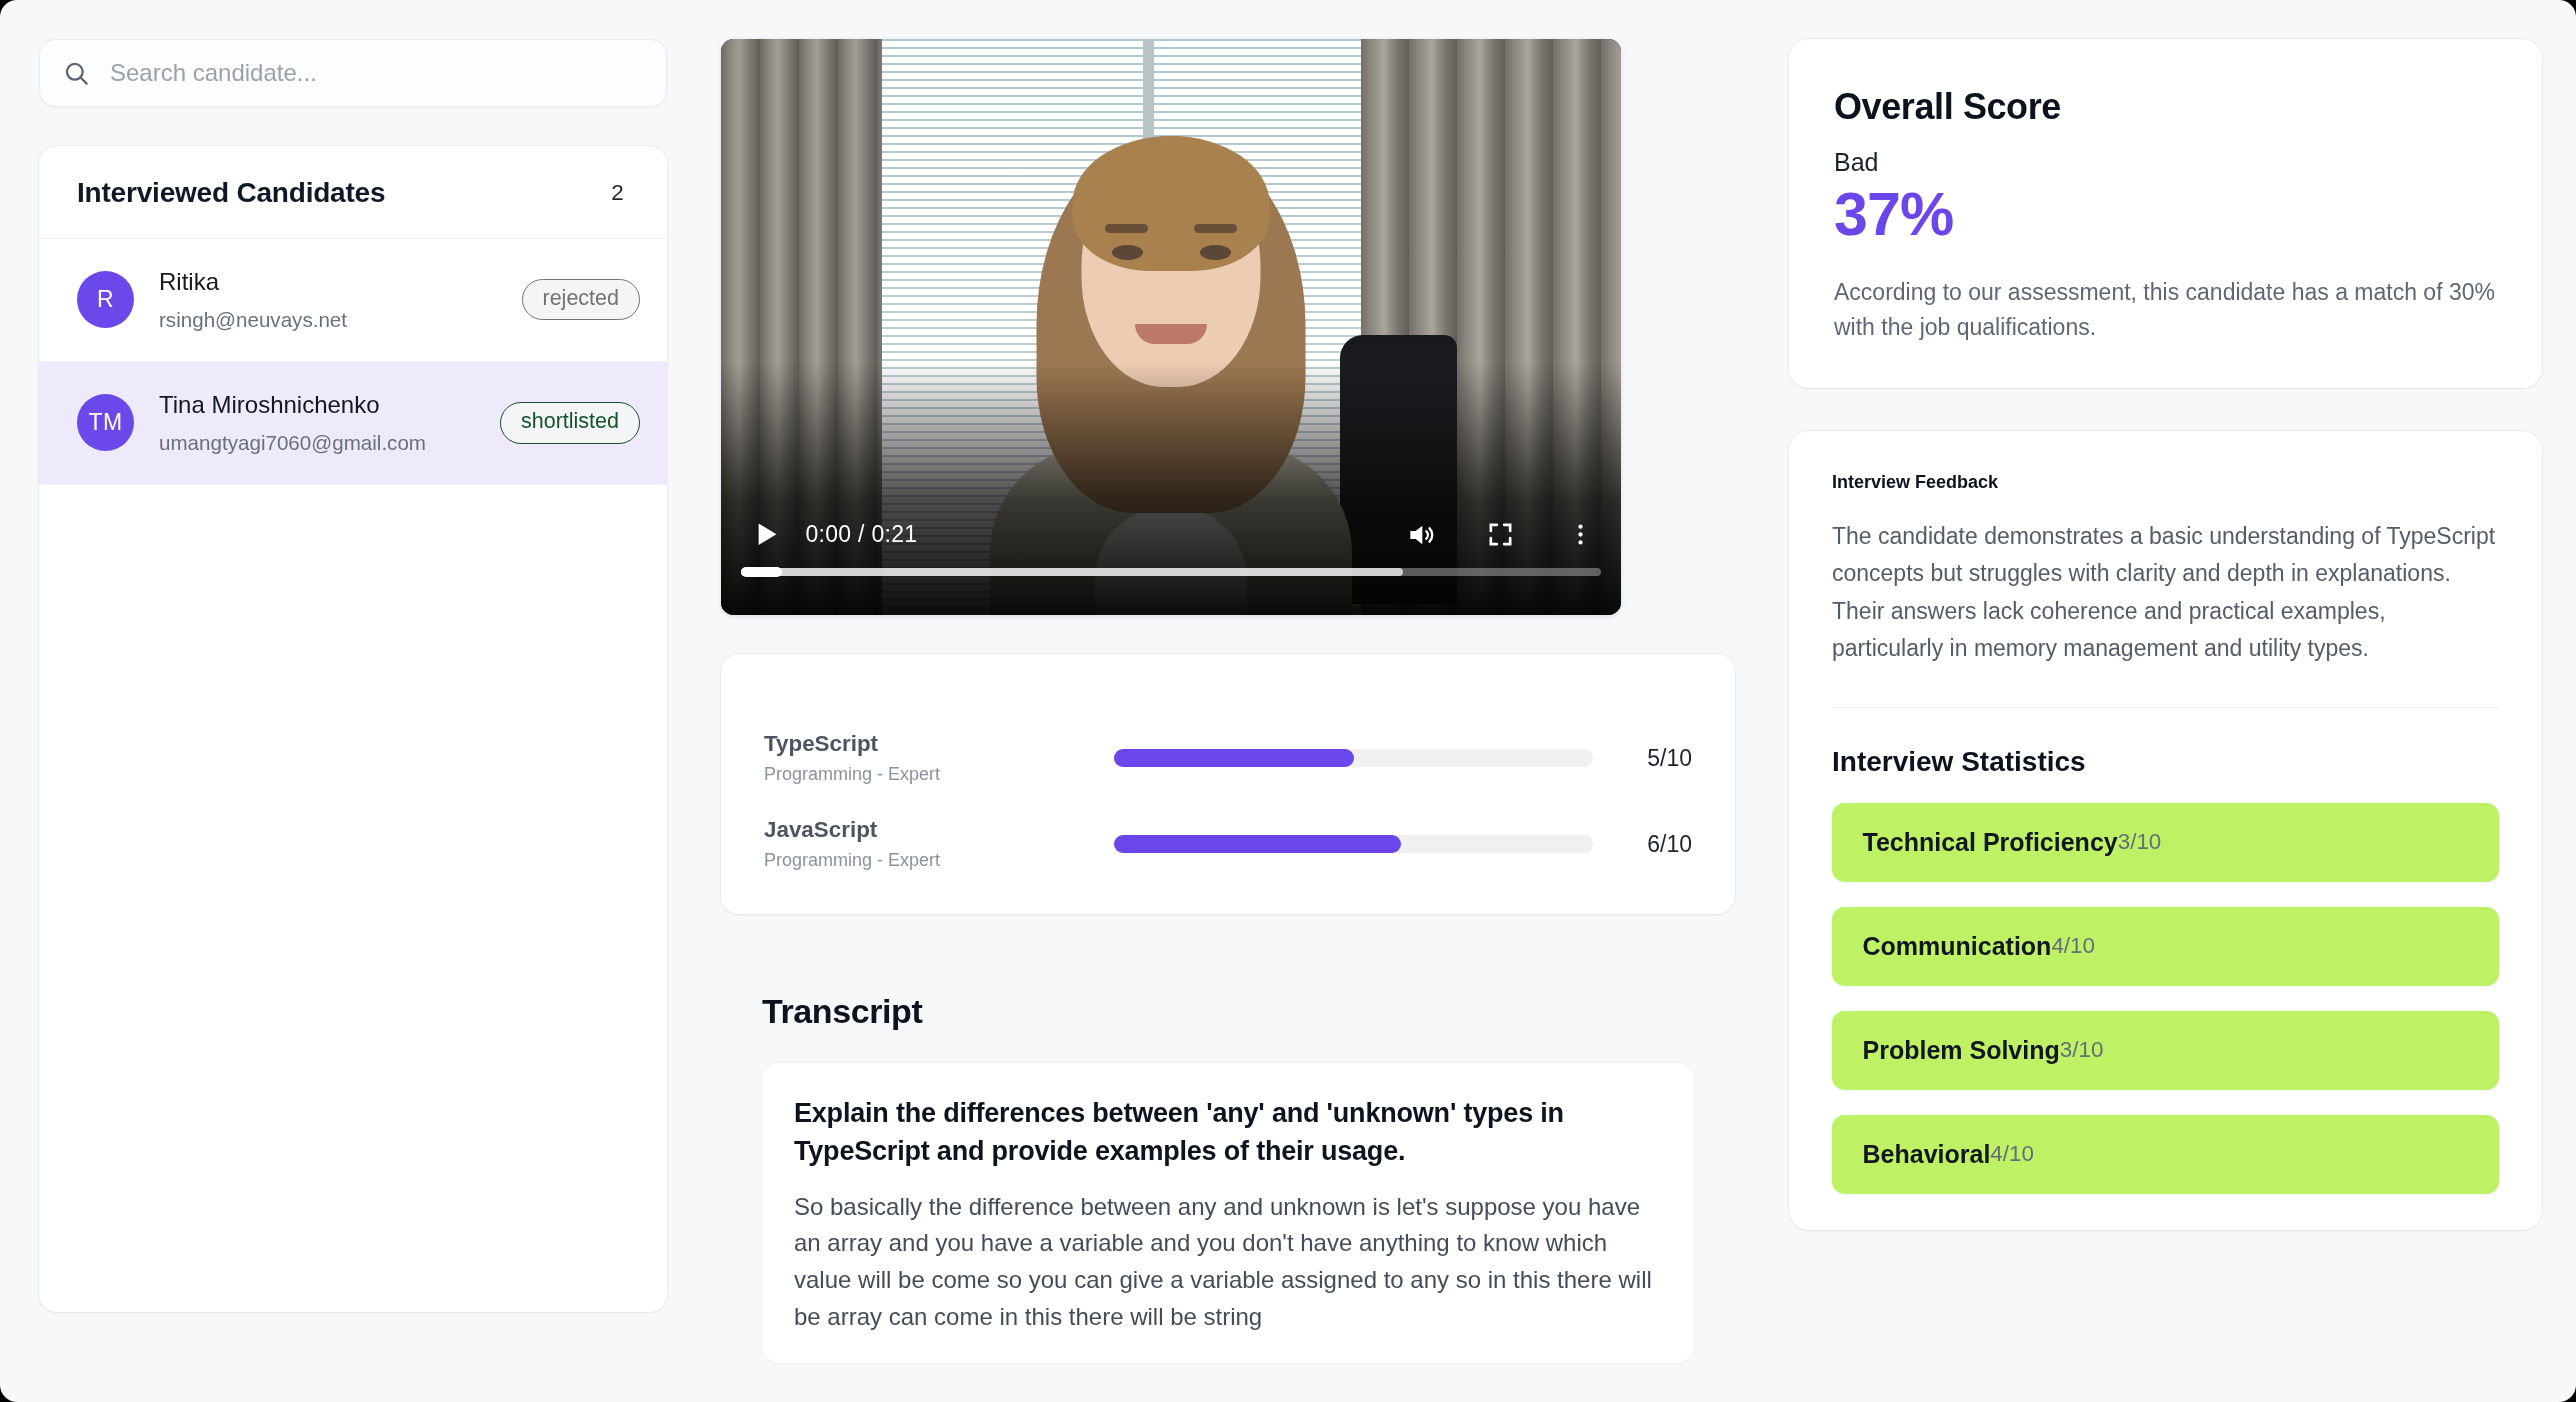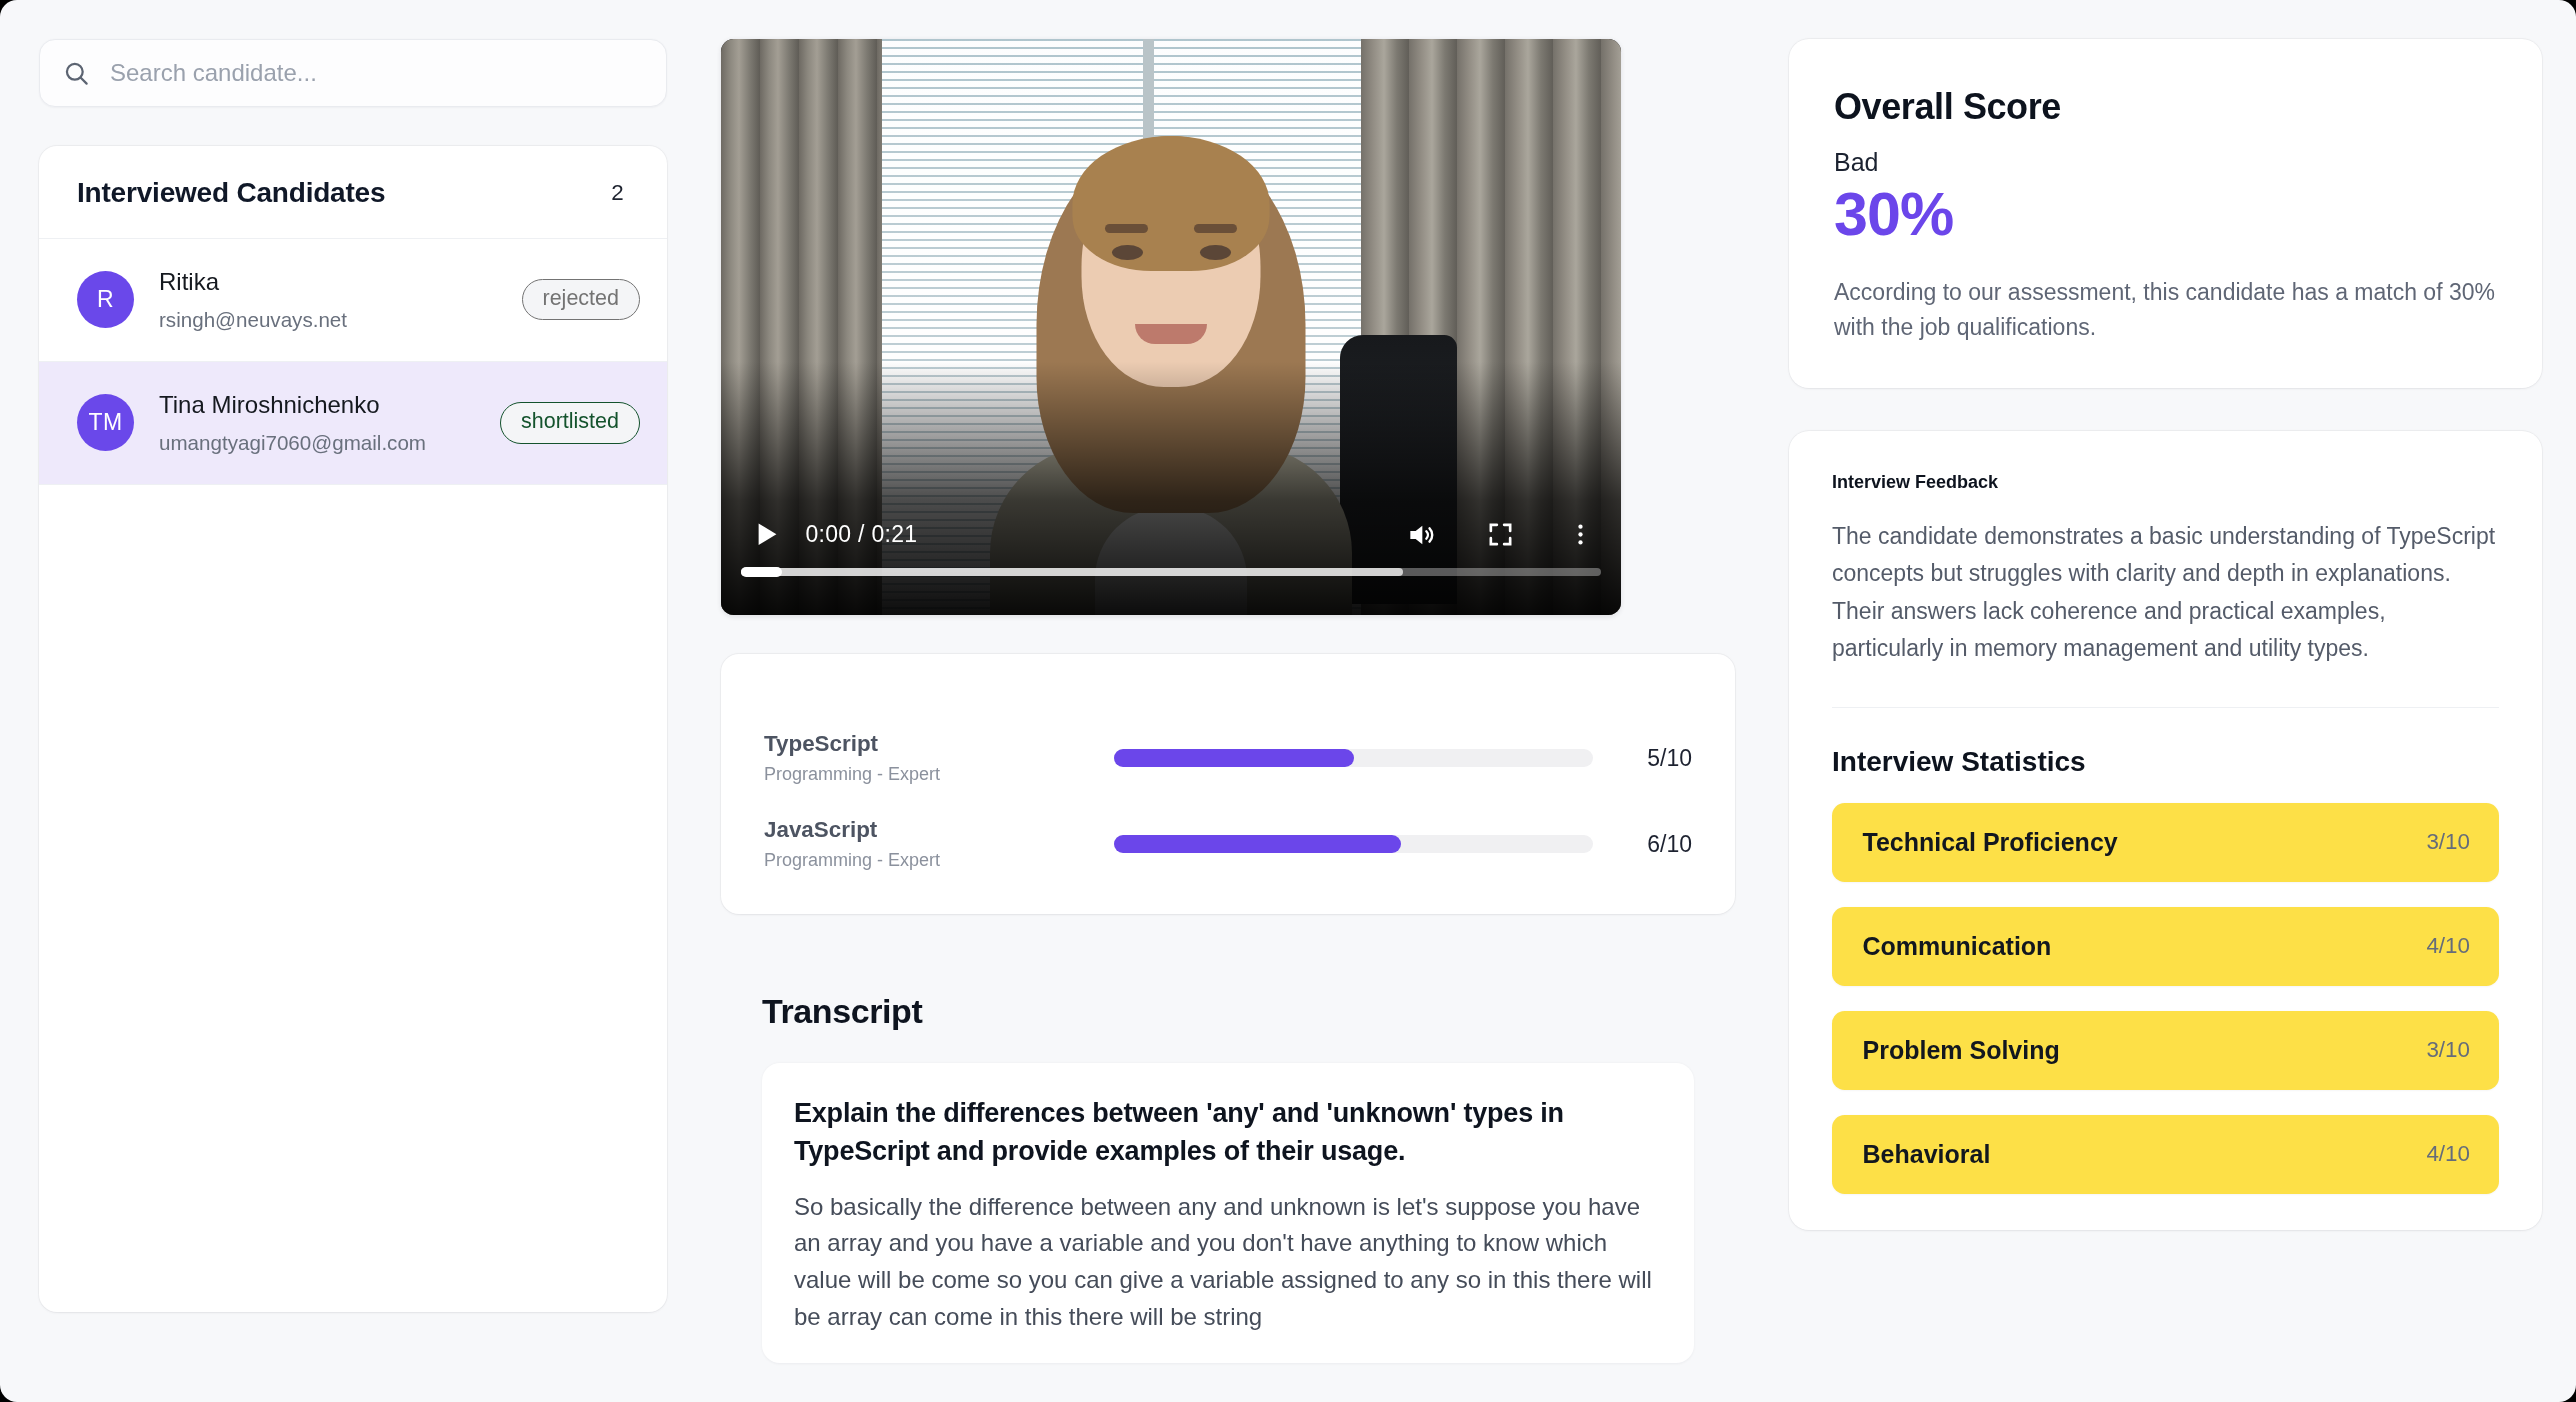--- a/index.html
+++ b/index.html
@@ -230,24 +230,24 @@
     border-radius: 20px;
     padding: 41px 43px 36px 43px;
     box-shadow: 0 0.9px 2.7px rgba(16,24,40,.06), 0 0 0 0.9px rgba(16,24,40,.03);
   }
   .detail-card h3 { font-size: 18px; font-weight: 700; color: #0d131e; }
   .feedback-text { margin-top: 25px; font-size: 23px; color: #545b69; line-height: 1.63; }
   .divider { height: 1.3px; background: #eef0f3; margin: 39px 0 38px 0; }
   .stats-title { font-size: 28px; font-weight: 700; color: #0d131e; }
   .stat-row {
     margin-top: 25px;
-    background: #fde047;
+    background: #bef264;
     border-radius: 12.6px;
     padding: 25px 29px 25px 30.5px;
-    display: flex; align-items: center; justify-content: space-between;
+    display: flex; align-items: center; 
     box-shadow: 0 0.9px 1.8px rgba(16,24,40,.04);
   }
   .stat-name { font-size: 25px; font-weight: 700; color: #12171f; }
   .stat-score { font-size: 22.4px; color: #656c7a; }
 </style>
 </head>
 <body>
 
 <div id="viewport">
 <div id="app">
@@ -386,21 +386,21 @@
         <div class="qa-a">So basically the difference between any and unknown is let's suppose you have an array and you have a variable and you don't have anything to know which value will be come so you can give a variable assigned to any so in this there will be array can come in this there will be string</div>
       </div>
     </div>
   </div>
 
   <div class="right-col">
 
     <div class="score-card">
       <h2>Overall Score</h2>
       <div class="score-label">Bad</div>
-      <div class="score-value" style="color: rgb(107, 70, 234);">30%</div>
+      <div class="score-value" style="color: rgb(107, 70, 234);">37%</div>
       <div class="score-desc">According to our assessment, this candidate has a match of 30% with the job qualifications.</div>
     </div>
 
     <div class="detail-card">
       <h3>Interview Feedback</h3>
       <div class="feedback-text">The candidate demonstrates a basic understanding of TypeScript concepts but struggles with clarity and depth in explanations. Their answers lack coherence and practical examples, particularly in memory management and utility types.</div>
       <div class="divider"></div>
       <div class="stats-title">Interview Statistics</div>
 
       <div class="stat-row">

